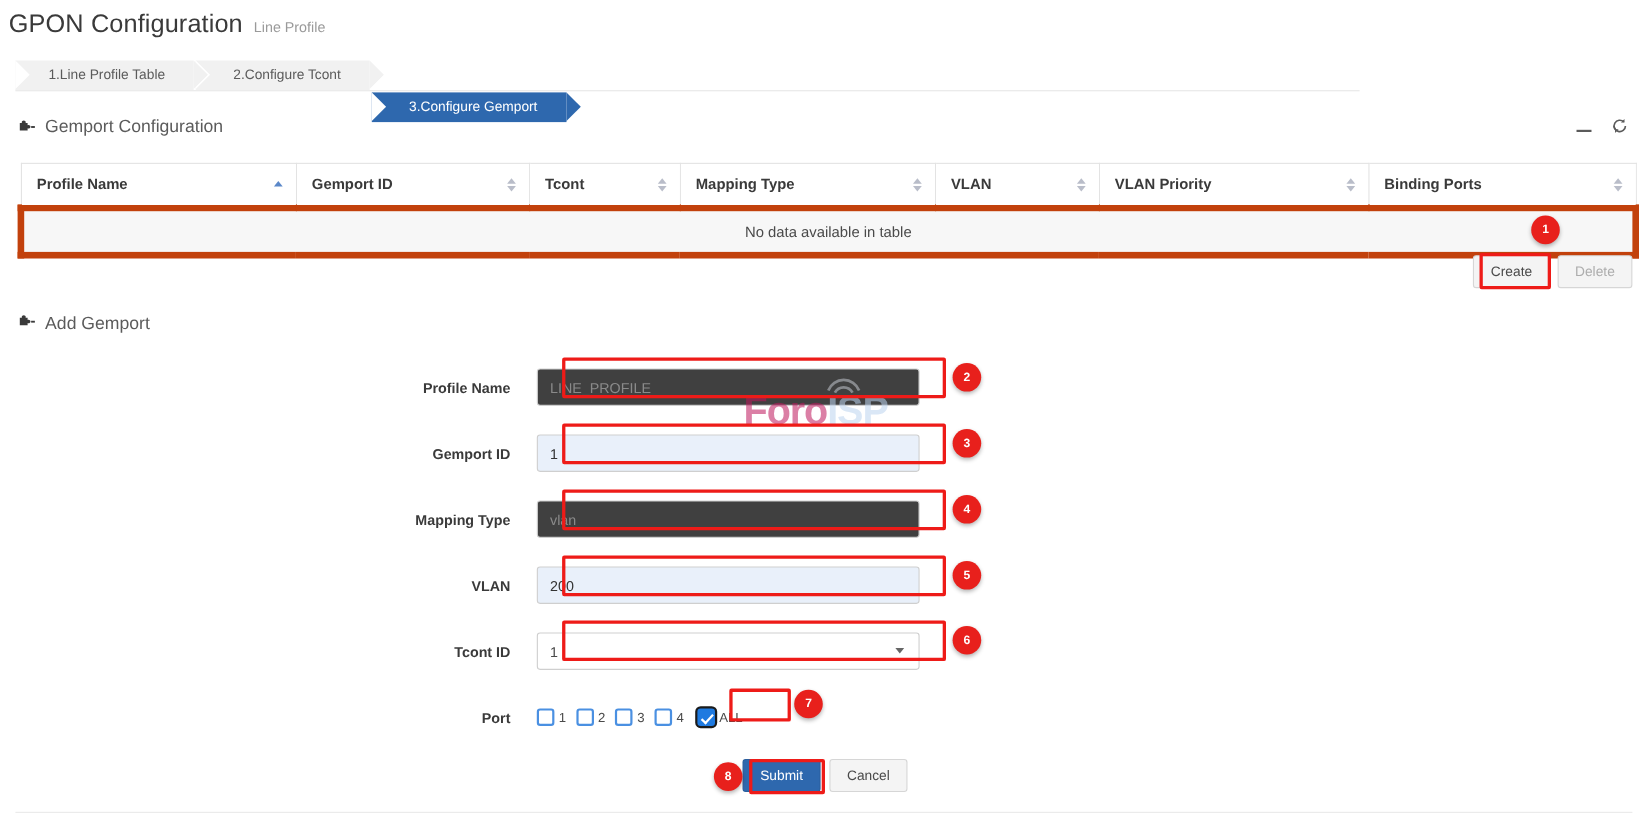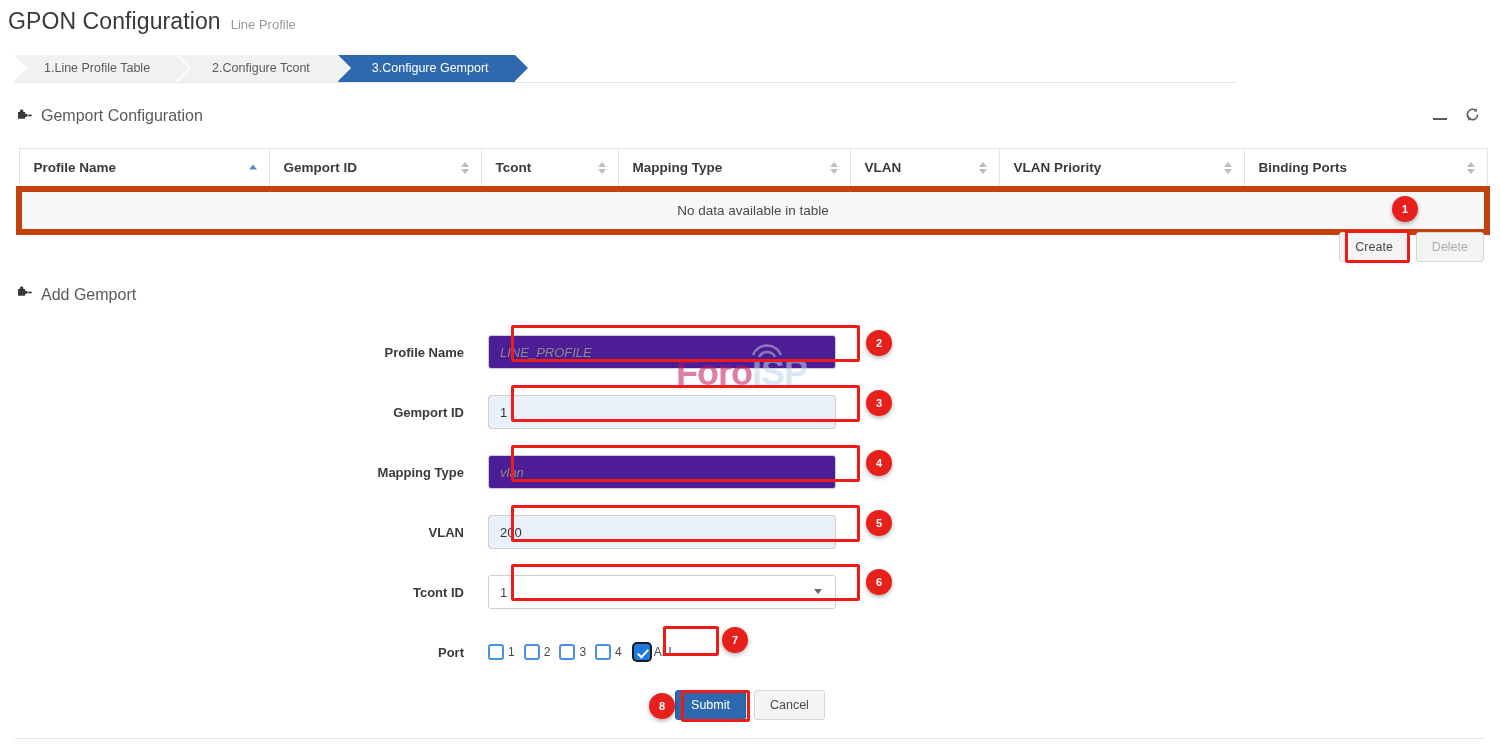--- a/index.html
+++ b/index.html
@@ -29,21 +29,21 @@
   .step::before {
     content:""; position:absolute; left:0; top:0;
     border-top:13.5px solid transparent; border-bottom:13.5px solid transparent;
     border-left:13px solid #ffffff;
   }
   .step::after {
     content:""; position:absolute; right:-13px; top:0; z-index:2;
     border-top:13.5px solid transparent; border-bottom:13.5px solid transparent;
     border-left:13px solid #f1f1f1;
   }
-  .step.active { background:#2e68ae; color:#ffffff; }
+  .step.active { background:#2e68ae; color:#ffffff;margin-top:29px; }
   .step.active::after { border-left-color:#2e68ae; }
   .wizard-rule { position:absolute; left:14px; top:82px; width:1222px; height:1px; background:#e6e6e6; }
 
   
   .panel-head { position:absolute; left:16px; top:107px; display:flex; align-items:center; gap:9px; }
   .panel-title { font-size:16px; color:#5b5b5b; font-weight:400; }
   .puzzle-icon { display:inline-block; width:16px; height:15px; position:relative; }
   .panel-tools { position:absolute; right:20px; top:107px; display:flex; align-items:center; gap:18px; }
   .tool-btn { color:#5b5b5b; font-size:15px; line-height:1; cursor:pointer; }
 
@@ -78,21 +78,21 @@
   .form-head .panel-title { font-size:16px; }
   .form { position:absolute; left:0; top:322px; width:1500px; }
   .frow { display:flex; align-items:center; height:60px; position:relative; }
   .flabel { width:488px; text-align:right; padding-right:24px; font-size:13px; font-weight:bold; color:#3a3a3a; }
   .fctl { position:relative; width:348px; }
   .inp {
     width:348px; height:34px; border:1px solid #cfcfcf; border-radius:3px;
     padding:6px 11px; font-size:13px; font-family:"Liberation Sans", sans-serif;
     background:#e9f0fa; color:#333; outline:none;
   }
-  .inp.ro { background:#4c1d95; color:#8a8a8a;font-style:italic; }
+  .inp.ro { background:#404040; color:#8a8a8a; }
   .sel {
     width:348px; height:34px; border:1px solid #cfcfcf; border-radius:3px;
     padding:5px 11px; font-size:13px; font-family:"Liberation Sans", sans-serif;
     background:#ffffff; color:#4a4a4a; appearance:none; -webkit-appearance:none; outline:none;
   }
   .sel-caret { position:absolute; right:14px; top:14px; pointer-events:none;
     width:0;height:0;border-left:4.5px solid transparent;border-right:4.5px solid transparent;border-top:5.5px solid #666; }
 
   
   .ports { display:flex; align-items:center; gap:0px; }

